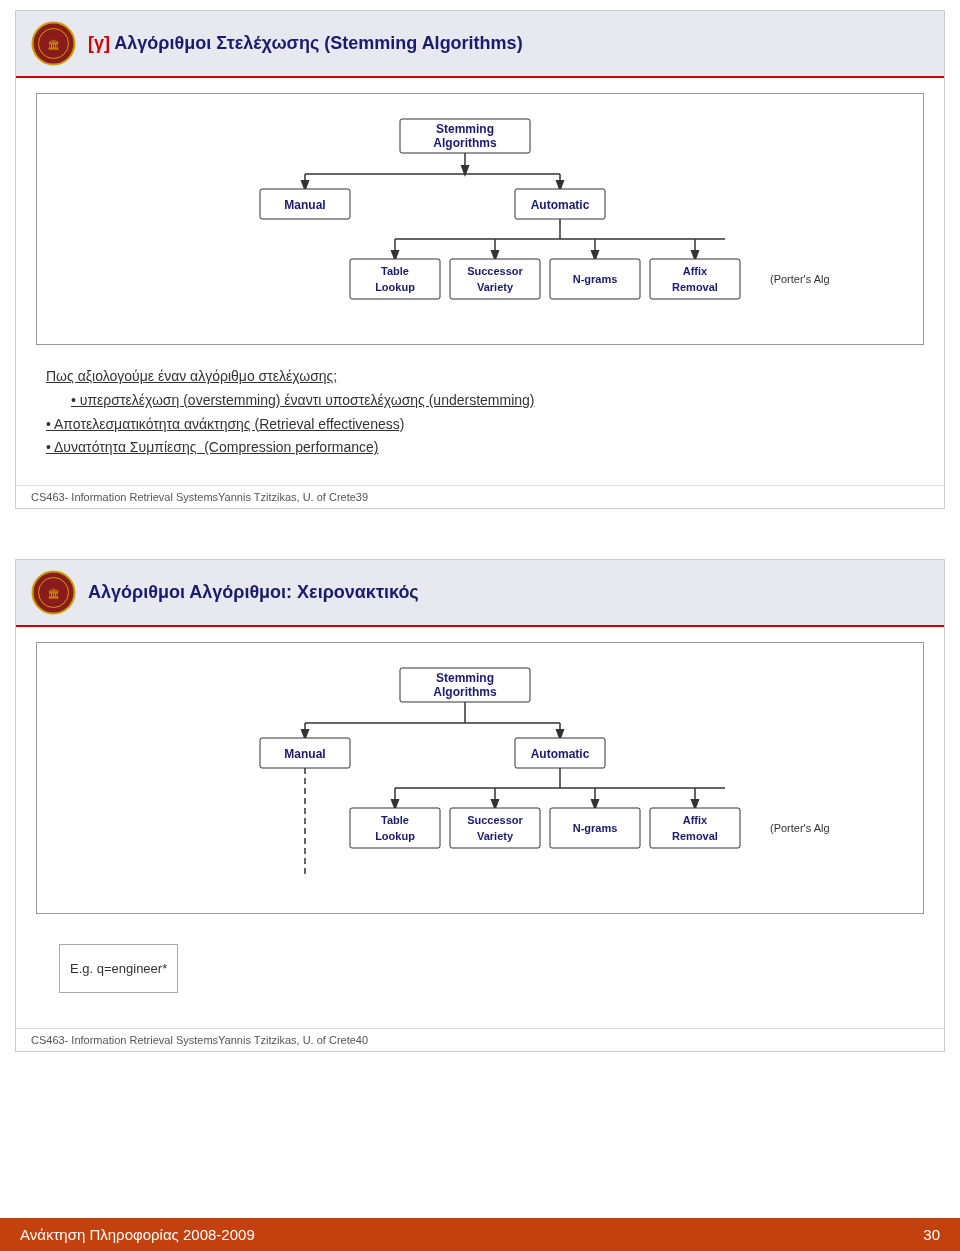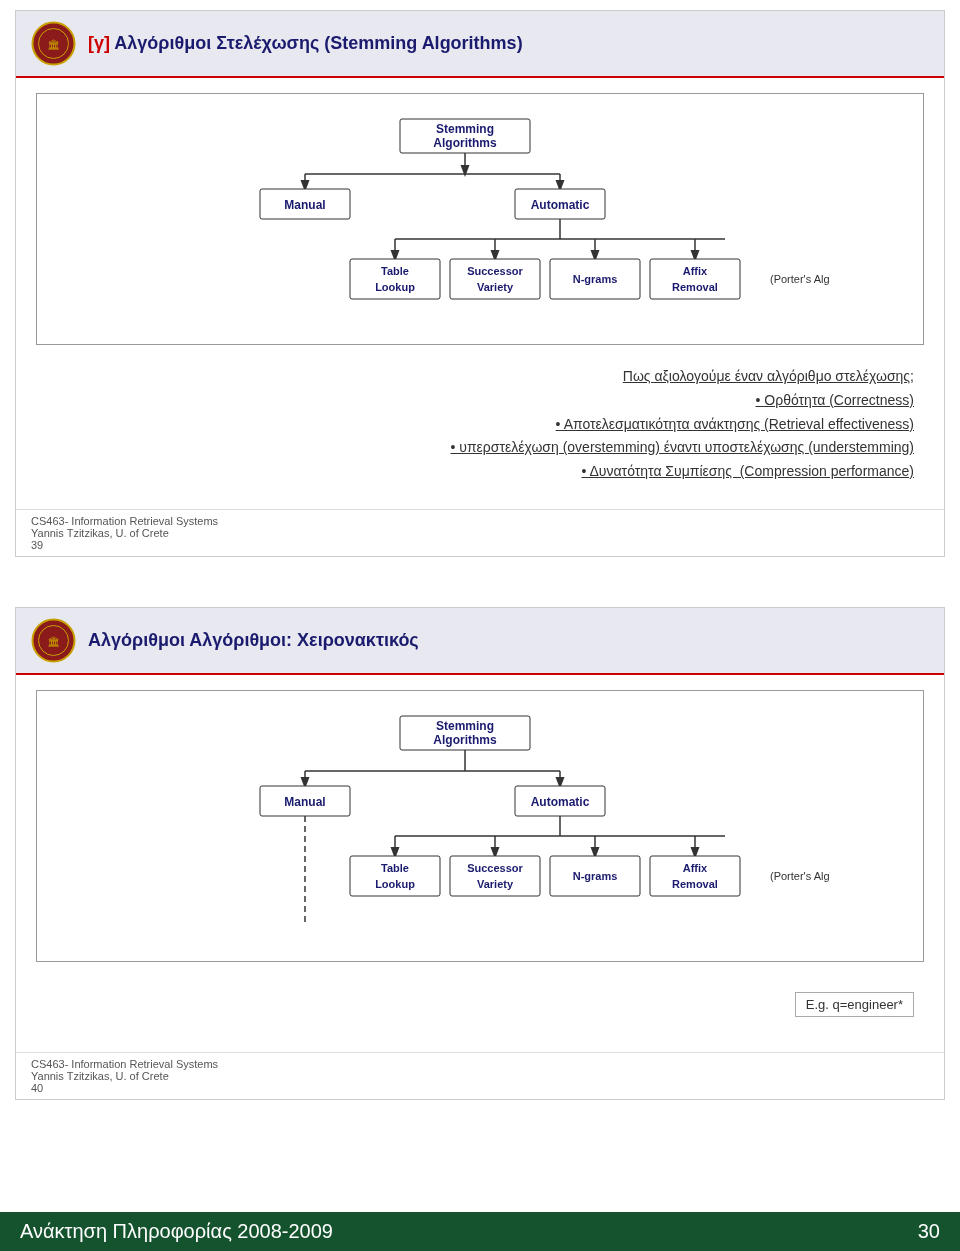--- a/index.html
+++ b/index.html
@@ -11,27 +11,27 @@
       font-size: 14px;
       color: #333;
     }
 
     
     .bottom-bar {
       position: fixed;
       bottom: 0;
       left: 0;
       width: 960px;
-      background: #14532d;
+      background: #c2410c;
       color: #fff;
       padding: 8px 20px;
       display: flex;
       justify-content: space-between;
       align-items: center;
-      font-size: 20px;
+      font-size: 15px;
       z-index: 100;
     }
 
     
     .slide {
       border: 1px solid #ccc;
       margin: 10px 15px;
       background: #fff;
       position: relative;
     }
@@ -58,21 +58,20 @@
       font-weight: bold;
     }
 
     .slide-header .title .bracket {
       color: #cc0000;
     }
 
     
     .slide-body {
       padding: 15px 20px 10px 20px;
-      text-align: right;
     }
 
     
     .diagram-area {
       border: 1px solid #999;
       padding: 15px;
       margin-bottom: 15px;
       position: relative;
     }
 
@@ -92,39 +91,38 @@
 
     
     .slide-footer {
       display: flex;
       justify-content: flex-start;
       padding: 5px 15px;
       font-size: 11px;
       color: #555;
       border-top: 1px solid #ddd;
       margin-top: 10px;
-      flex-direction: column;
     }
 
     .slide-footer .page-num {
       font-weight: normal;
     }
 
     .underline {
     }
 
     
     .example-box {
       border: 1px solid #aaa;
       display: inline-block;
-      padding: 4px 10px;
+      padding: 16px 10px;
       font-size: 13px;
       color: #333;
       margin-top: 10px;
-      margin-left: 20px;
+      margin-left: 13px;
     }
   </style>
 </head>
 <body>
 
 <div class="slide">
   <div class="slide-header">
 
     <svg class="logo" viewBox="0 0 45 45" width="45" height="45">
       <circle cx="22.5" cy="22.5" r="21" fill="#8b1a1a" stroke="#c8a000" stroke-width="2"></circle>
@@ -188,23 +186,22 @@
         <defs>
           <marker id="arrow1" markerWidth="8" markerHeight="8" refX="6" refY="3" orient="auto">
             <path d="M0,0 L0,6 L8,3 z" fill="#333"></path>
           </marker>
         </defs>
       </svg>
     </div>
 
     <div class="slide-text">
       <p>Πως αξιολογούμε έναν αλγόριθμο στελέχωσης;</p>
-      <p>• Ορθότητα (Correctness)</p>
+      <p style="margin-left:25px;">• υπερστελέχωση (overstemming) έναντι υποστελέχωσης (understemming)</p>
       <p>• Αποτελεσματικότητα ανάκτησης (Retrieval effectiveness)</p>
-      <p style="margin-left:25px;">• υπερστελέχωση (overstemming) έναντι υποστελέχωσης (understemming)</p>
       <p>• Δυνατότητα Συμπίεσης &nbsp;(Compression performance)</p>
     </div>
   </div>
 
   <div class="slide-footer">
     <span>CS463- Information Retrieval Systems</span>
     <span>Yannis Tzitzikas, U. of Crete</span>
     <span class="page-num">39</span>
   </div>
 </div>

